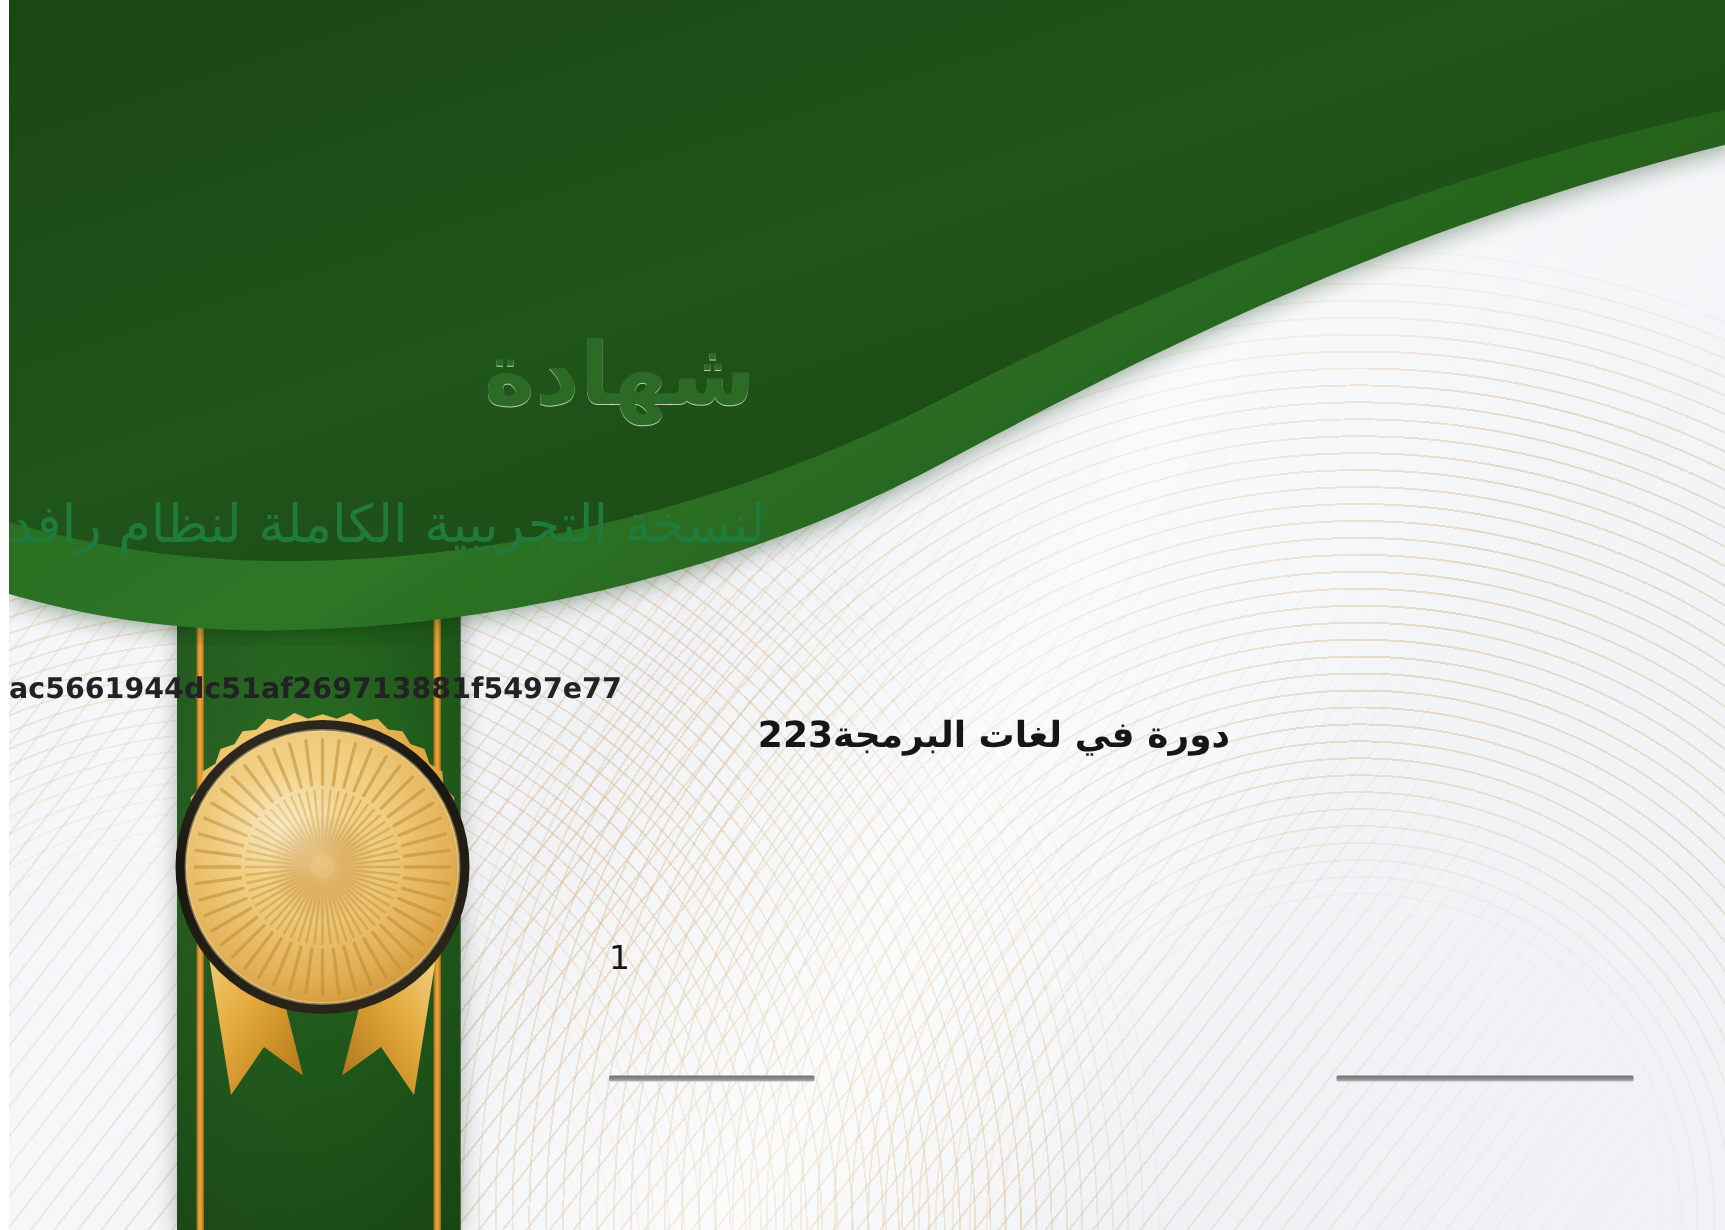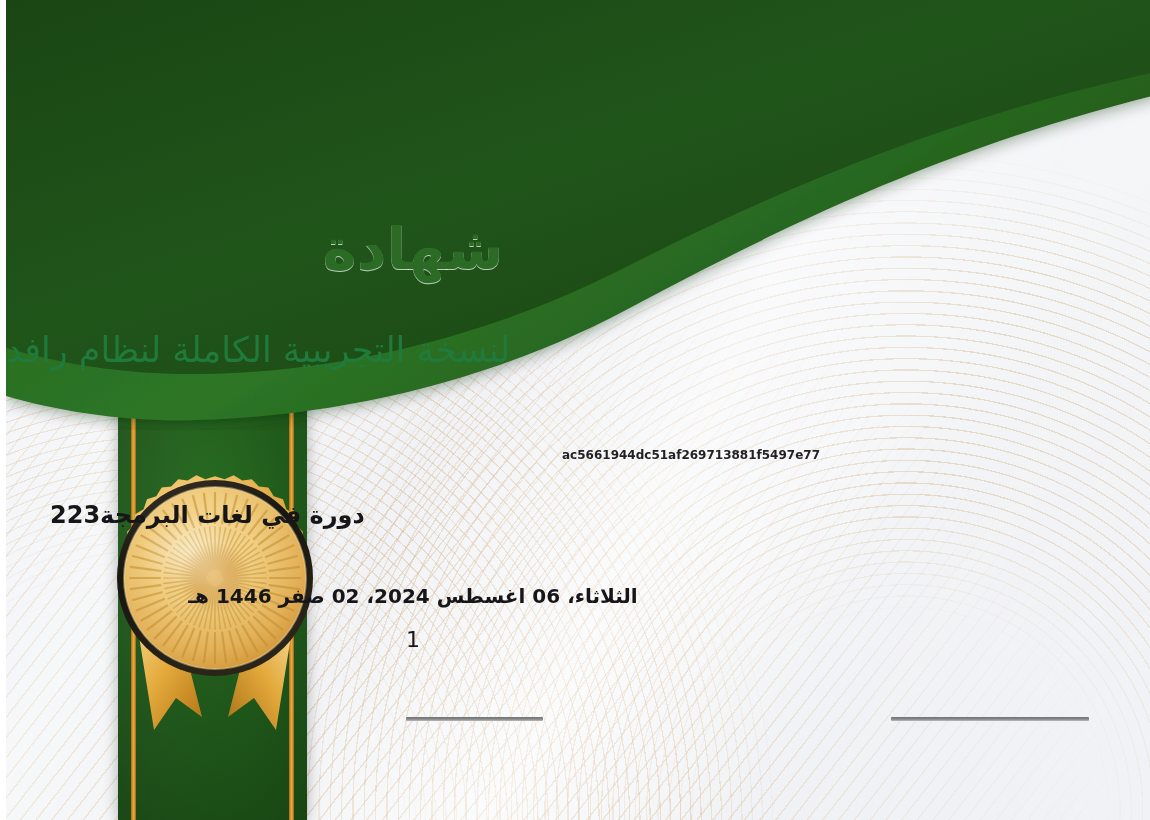--- a/index.html
+++ b/index.html
@@ -150,33 +150,33 @@
     padding-right: 330px;
     font-size: 35px;
     font-weight: 400;
     color: #1f7a3c;
   }
   .cert-hash {
     position: absolute;
     left: 0;
     right: 0;
     top: 448px;
-    text-align: right;
-    padding-right: 330px;
-    font-size: 12px;
+    text-align: left;
+    padding-right: 330px;
+    font-size: 19px;
     font-weight: 600;
     color: #222226;
     direction: ltr;
   }
   .cert-course {
     position: absolute;
     left: 0;
     right: 0;
-    top: 501px;
-    text-align: left;
+    top: 476px;
+    text-align: right;
     padding-right: 330px;
     font-size: 24px;
     font-weight: 600;
     color: #16161a;
     padding-left: 44px;
   }
   .cert-date {
     position: absolute;
     left: 0;
     right: 0;
@@ -434,19 +434,18 @@
       <circle cx="131" cy="123" r="36" fill="url(#coreG)"></circle>
       <ellipse cx="104" cy="96" rx="46" ry="38" fill="url(#glareG)"></ellipse>
       <circle cx="131" cy="123" r="91" fill="none" stroke="#f4dda3" stroke-opacity="0.45" stroke-width="2"></circle>
     </svg>
   </div>
 
   <div class="cert-title">شهادة</div>
   <div class="cert-subtitle">لنسخة التجريبية الكاملة لنظام رافد</div>
   <div class="cert-hash">ac5661944dc51af269713881f5497e77</div>
   <div class="cert-course">دورة في لغات البرمجة223</div>
-  <div class="cert-date">الثلاثاء، 06 اغسطس 2024، 02 صفر 1446 هـ</div>
   <div class="cert-page">1</div>
 
   <div class="sig-line left"></div>
   <div class="sig-line right"></div>
 
 </div>
 
 </body></html>

